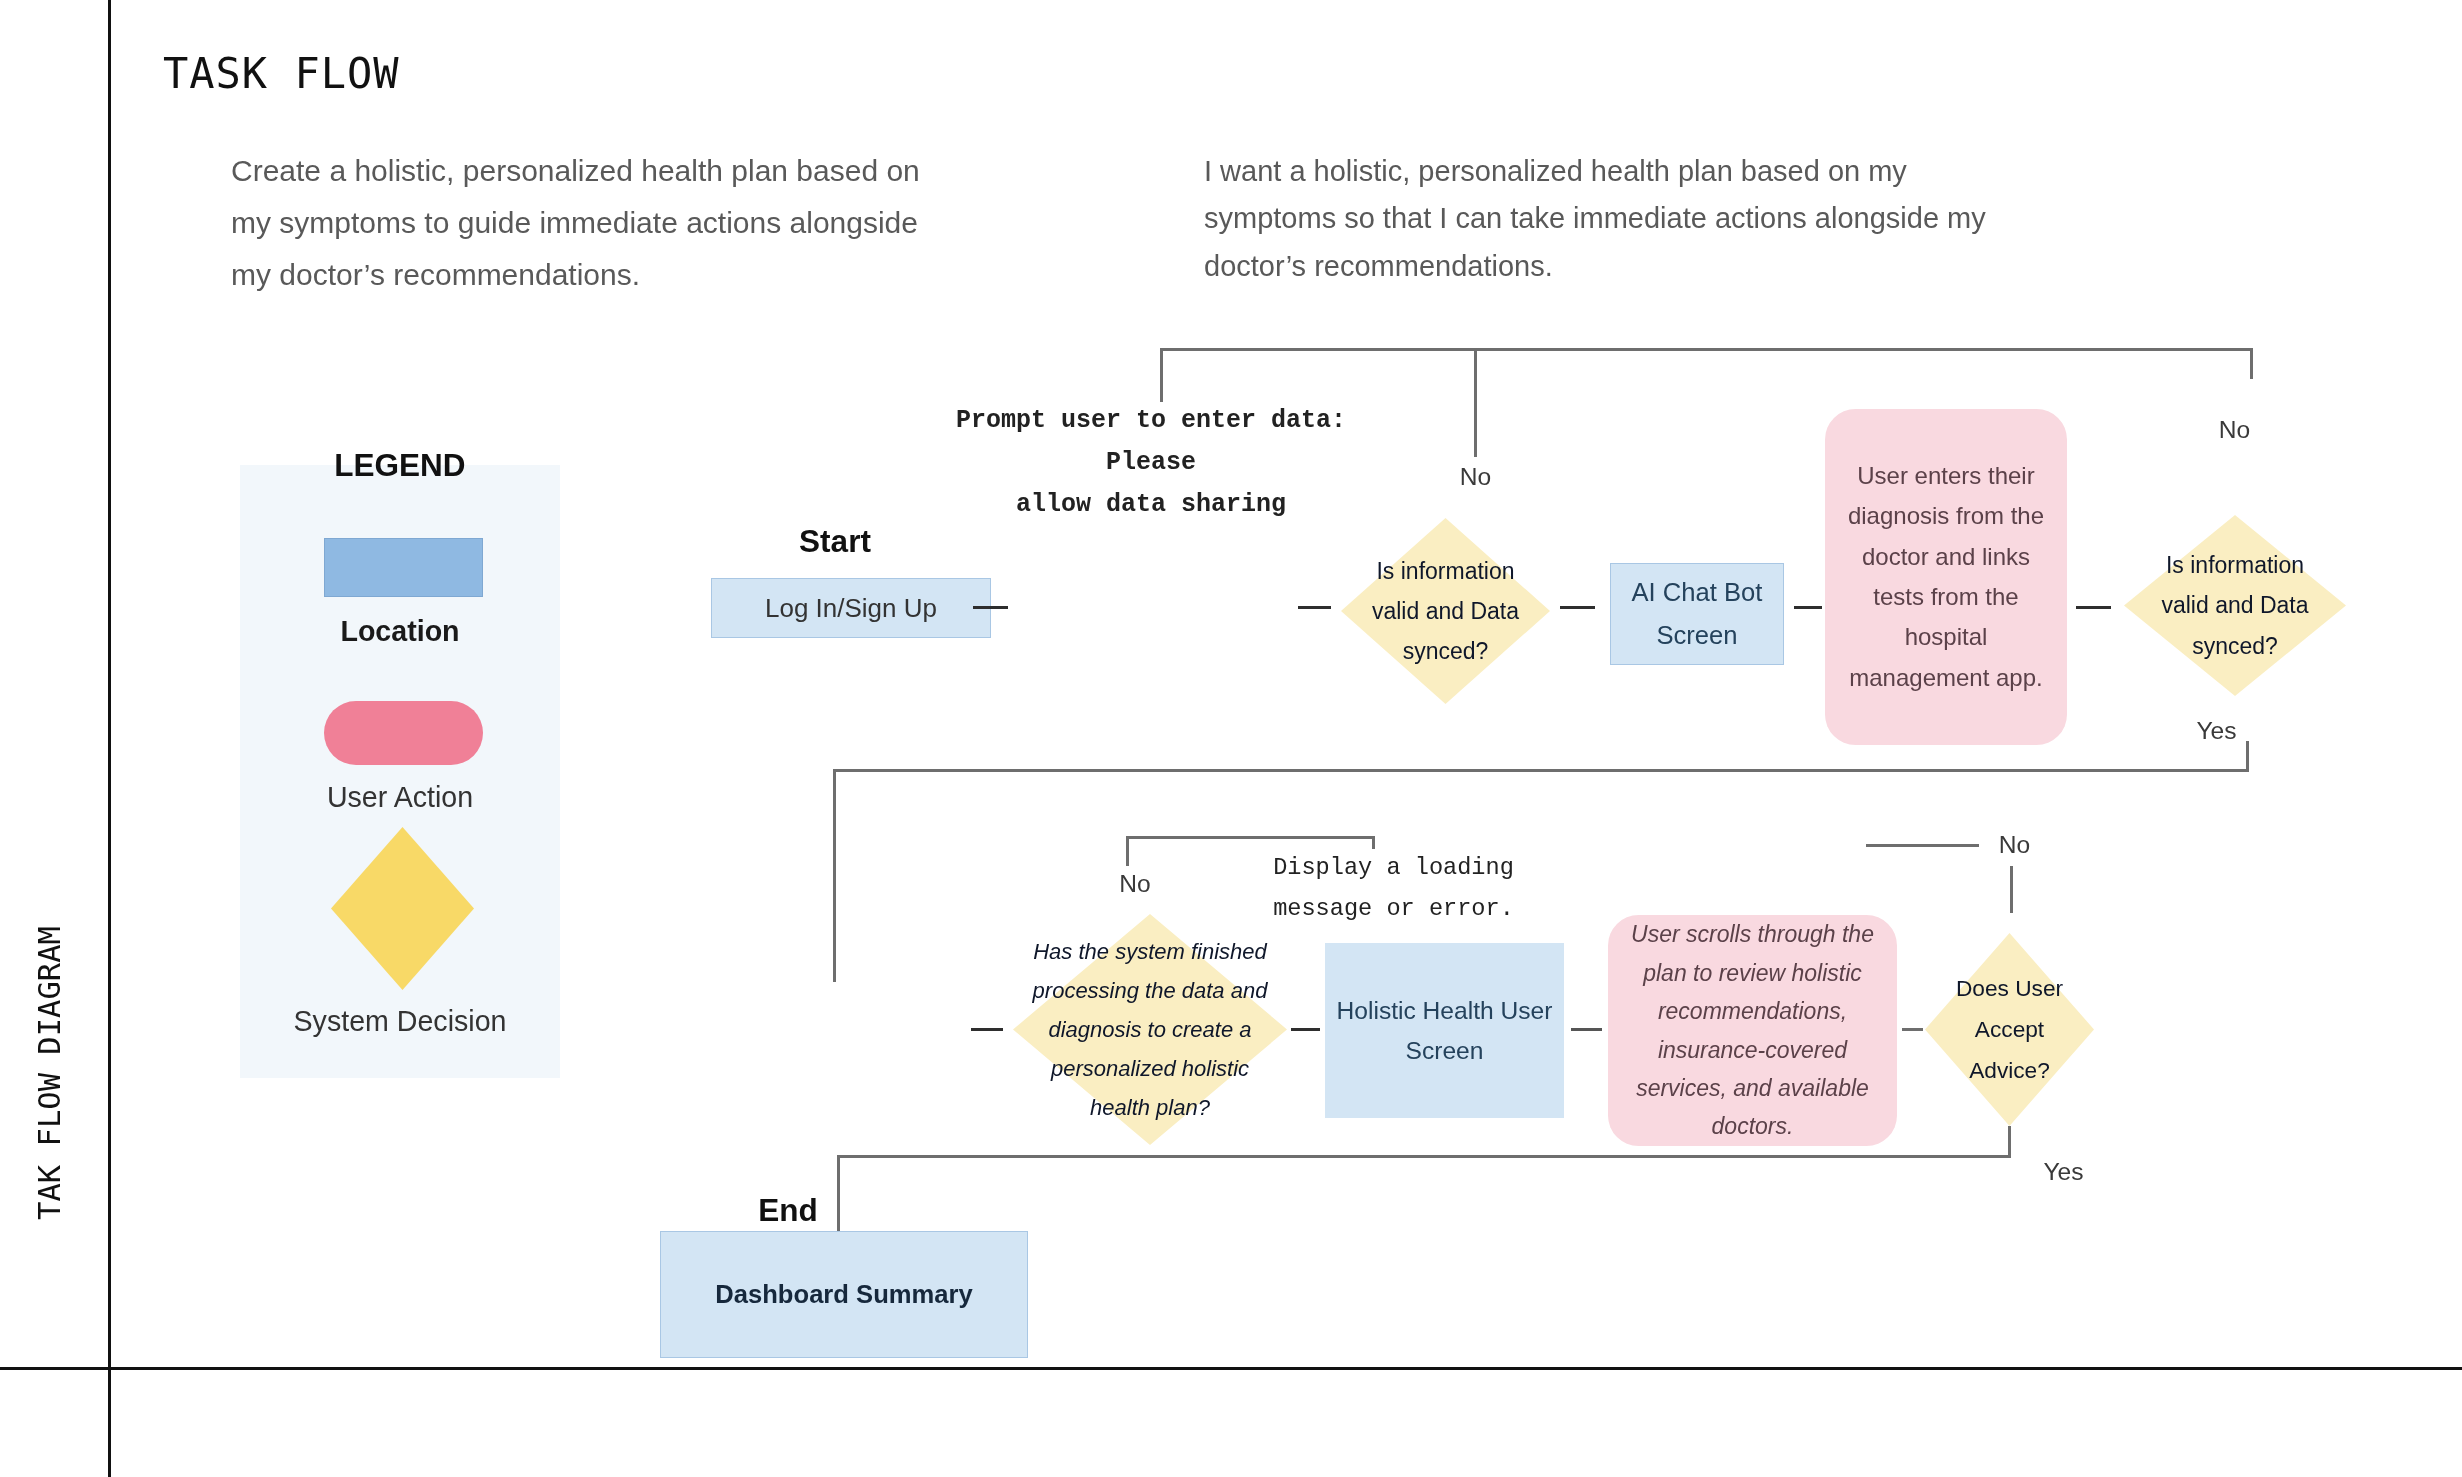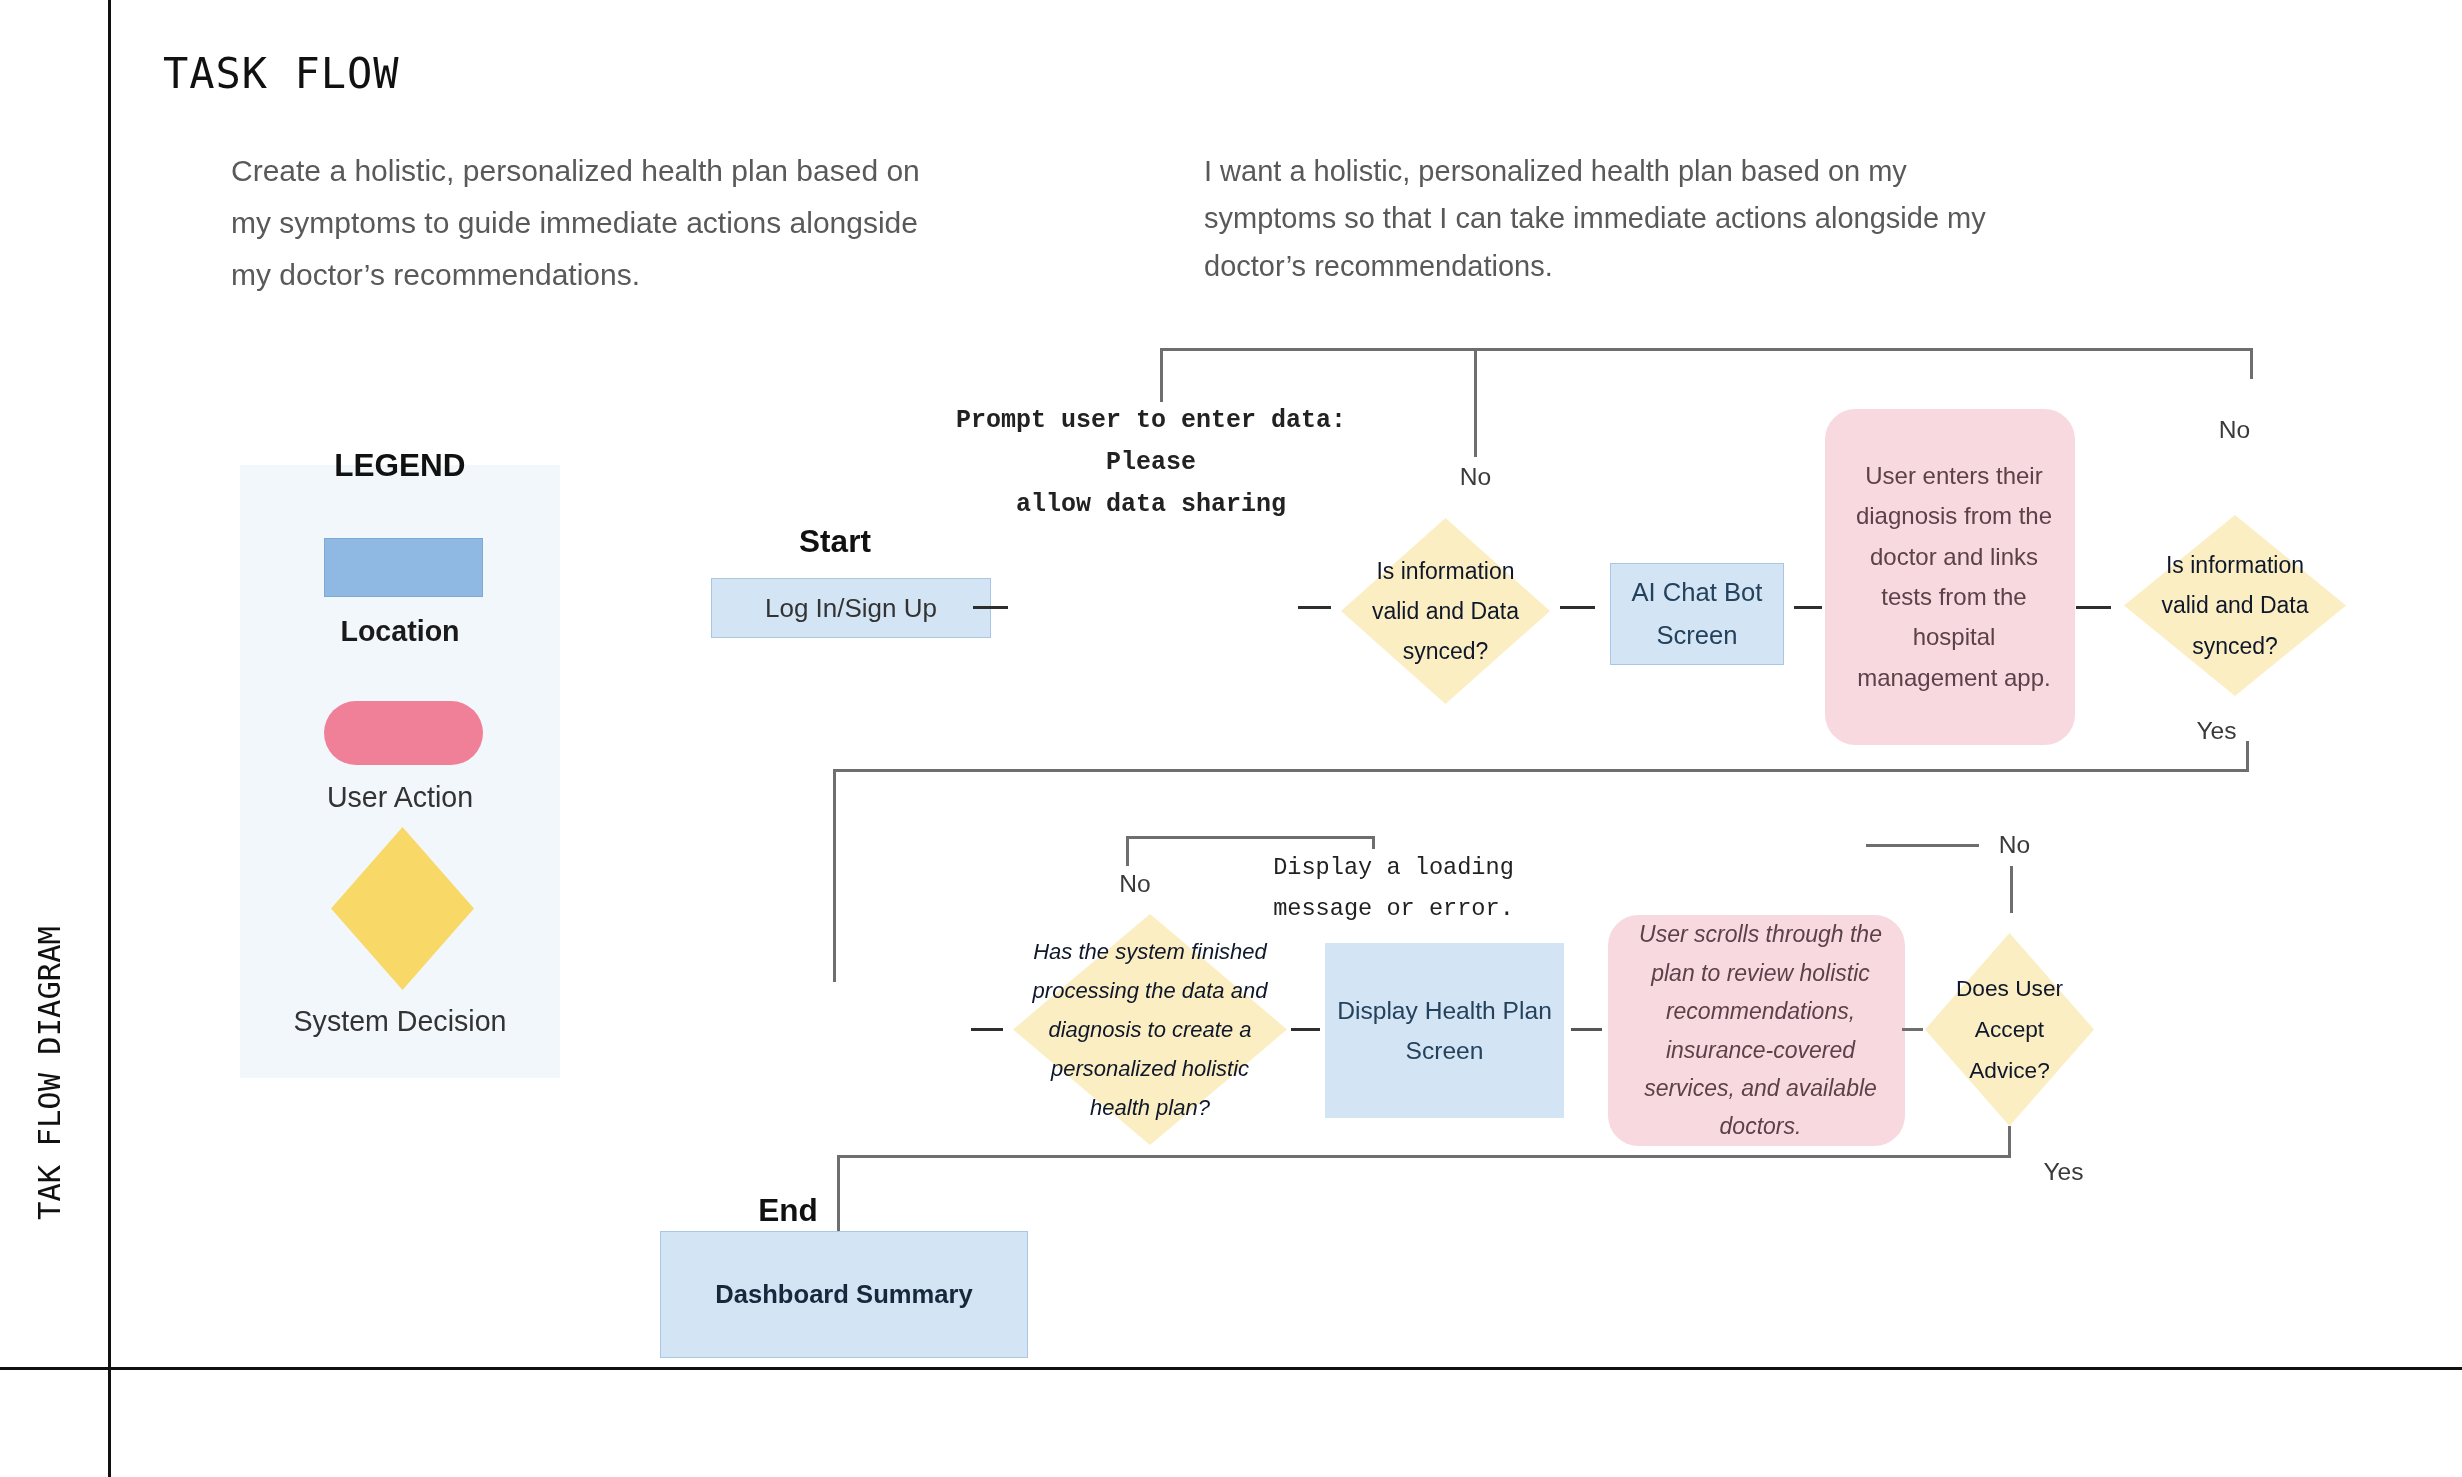--- a/index.html
+++ b/index.html
@@ -22,21 +22,21 @@
   .swatch-diamond{position:absolute;background:var(--decision-fill);
     clip-path:polygon(50% 0,100% 50%,50% 100%,0 50%);}
 
   .screen{position:absolute;background:var(--screen-fill);border:1.5px solid var(--screen-border);
     box-sizing:border-box;display:flex;align-items:center;justify-content:center;
     text-align:center;white-space:pre-line;color:#2c3a48;}
   .screen.noborder{border:none;}
 
   .action{position:absolute;background:var(--action-fill);border-radius:30.5px;
     display:flex;align-items:center;justify-content:center;text-align:center;
-    white-space:pre-line;color:#5b4149;padding-left:8px;}
+    white-space:pre-line;color:#5b4149;}
 
   .diamond{position:absolute;}
   .diamond .dfill{position:absolute;inset:0;background:var(--decision-soft-fill);
     clip-path:polygon(50% 0,100% 50%,50% 100%,0 50%);}
   .diamond .dtext{position:absolute;inset:0;display:flex;align-items:center;justify-content:center;
     text-align:center;white-space:pre-line;color:#0f172a;}
 
   .dash{position:absolute;height:3.4px;background:#2e2e2e;}
   .gline-h{position:absolute;height:3px;background:var(--line-gray);}
   .gline-v{position:absolute;width:3px;background:var(--line-gray);}
@@ -138,21 +138,21 @@
     <div class="dfill"></div>
     <div class="dtext" style="font-size:22px;line-height:1.78;font-style:italic;">Has the system finished
 processing the data and
 diagnosis to create a
 personalized holistic
 health plan?</div>
   </div>
 
   <div class="dash" style="left:1291px;top:1028px;width:28.6px;"></div>
 
-  <div class="screen noborder" style="left:1325px;top:943px;width:239px;height:175px;font-size:24.6px;line-height:1.6;color:#24425c;">Display Health Plan
+  <div class="screen noborder" style="left:1325px;top:943px;width:239px;height:175px;font-size:24.6px;line-height:1.6;color:#24425c;">Holistic Health User
 Screen</div>
 
   <div class="dash" style="left:1571px;top:1028px;width:30.5px;background:#555;"></div>
 
   <div class="action" style="left:1608px;top:915px;width:289px;height:231px;font-size:23px;line-height:1.67;font-style:italic;">User scrolls through the
 plan to review holistic
 recommendations,
 insurance-covered
 services, and available
 doctors.</div>

